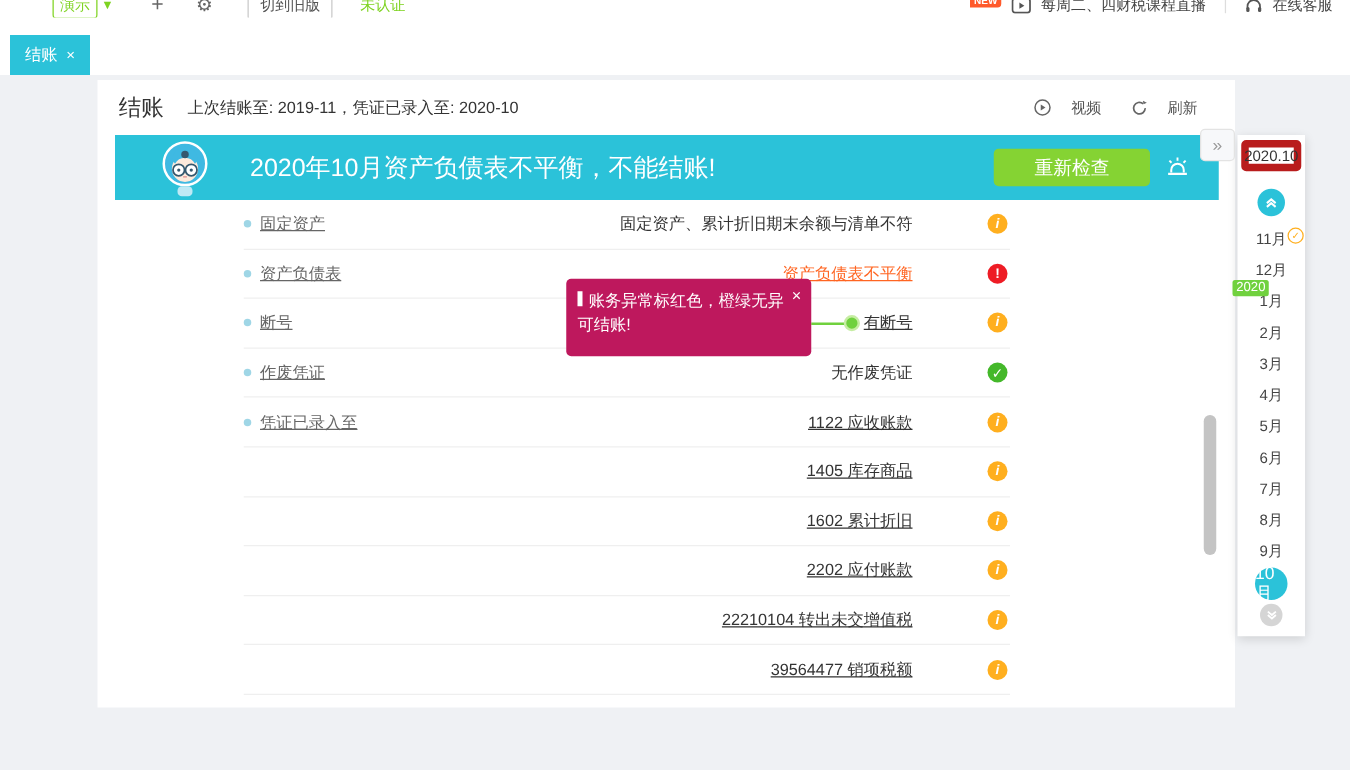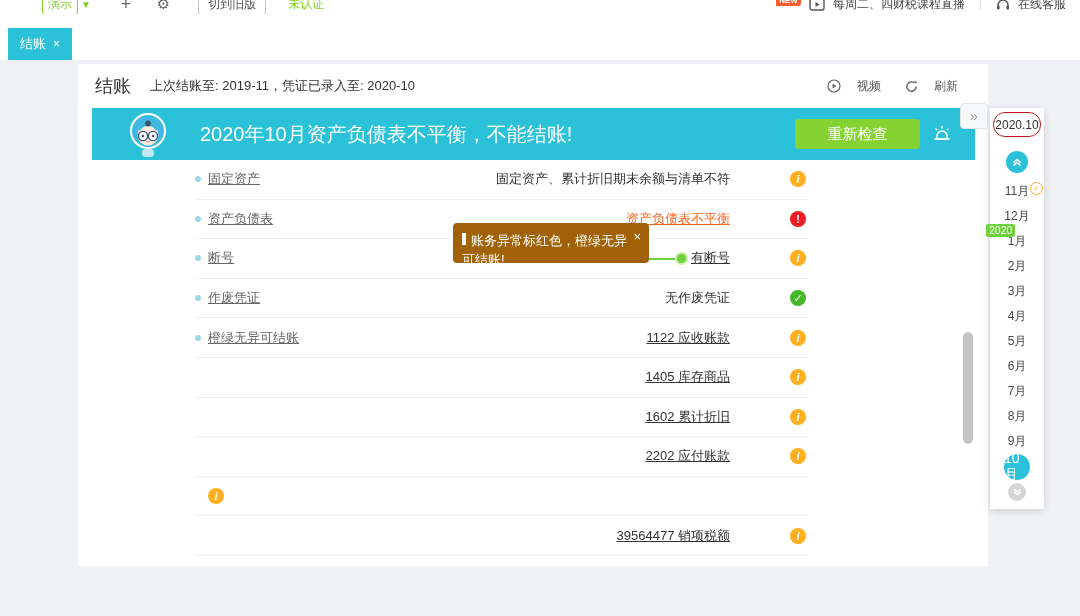--- a/index.html
+++ b/index.html
@@ -48,35 +48,35 @@
   .row-label { color:#666;text-decoration:underline; }
   .row-value { margin-left:auto; margin-right:60px; color:#333; }
   .row-value.link { text-decoration:underline; cursor:pointer; }
   .row-value.link-orange { color:#ff6522; text-decoration:underline; cursor:pointer; }
   .status-icon { width:16px; height:16px; border-radius:50%; color:#fff; font-size:11px; font-weight:bold; display:flex; align-items:center; justify-content:center; margin-right:2px; flex:0 0 16px; }
   .status-icon.warning { background:#ffaf1f; font-style:italic; }
   .status-icon.error { background:#ee1c25; }
   .status-icon.success { background:#44b82a; }
 
   
-  .tooltip { position:absolute; left:258px; top:-16px; width:196px; height:40px; background:#a16207; border-radius:4px; color:#fff; font-size:13px; line-height:19px; padding:8px 20px 8px 9px; z-index:6; }
+  .tooltip { position:absolute; left:258px; top:-16px; width:196px; height:62px; background:#be185d; border-radius:4px; color:#fff; font-size:13px; line-height:19px; padding:8px 20px 8px 9px; z-index:6; }
   .tt-bar { display:inline-block; width:4px; height:12px; background:#fff; margin-right:5px; }
   .tt-close { position:absolute; top:7px; right:8px; font-size:13px; line-height:1; cursor:pointer; }
   .tt-line { position:absolute; left:454px; top:19px; width:28px; height:2px; background:#70d13e; z-index:5; }
   .tt-dot { position:absolute; left:480px; top:13px; width:13px; height:13px; border-radius:50%; background:#70d13e; border:2px solid #c6eda3; z-index:5; }
 
   
   .scroll-thumb { position:absolute; left:885px; top:268px; width:10px; height:112px; background:#c4c4c4; border-radius:5px; }
 
   
   .collapse-tab { position:absolute; left:960px; top:103px; width:28px; height:26px; background:#f7f8fa; border:1px solid #e3e3e3; border-radius:4px; color:#9a9a9a; font-size:14px; display:flex; align-items:center; justify-content:center; z-index:7; cursor:pointer; }
 
   
   .month-panel { position:absolute; left:990px; top:108px; width:54px; background:#fff; box-shadow:0 2px 8px rgba(0,0,0,.14); padding-bottom:8px; z-index:4; }
-  .period-box { margin:4px 3px 0 3px; height:25px; border:1px solid #b91c1c; border-radius:12px; font-size:12px; color:#333; display:flex; align-items:center; justify-content:center; cursor:pointer; background:#fff; }
+  .period-box { margin:4px 3px 0 3px; height:25px; border:6px solid #b91c1c; border-radius:4px; font-size:12px; color:#333; display:flex; align-items:center; justify-content:center; cursor:pointer; background:#fff; }
   .nav-circle { width:22px; height:22px; border-radius:50%; margin:14px auto 6px auto; display:flex; align-items:center; justify-content:center; cursor:pointer; }
   .nav-up { background:#2bc2d9; }
   .nav-down { background:#d5d5d5; width:18px; height:18px; margin:4px auto 0 auto; }
   .month-list { display:flex; flex-direction:column; }
   .month-item { position:relative; height:25px; display:flex; align-items:center; justify-content:center; font-size:12px; color:#444; cursor:pointer; }
   .month-item .sel { width:26px; height:26px; border-radius:50%; background:#2bc2d9; color:#fff; display:flex; align-items:center; justify-content:center; font-size:14px; }
   .check-badge { position:absolute; right:1px; top:3px; width:13px; height:13px; border:1px solid #ffaf1f; border-radius:50%; color:#ffaf1f; font-size:8px; display:flex; align-items:center; justify-content:center; background:#fff; }
   .year-badge { position:absolute; left:-4px; top:-5px; background:#70d13e; color:#fff; font-size:10.5px; line-height:13px; padding:0 3px; border-radius:2px; z-index:2; }
 </style>
 </head>
@@ -196,21 +196,21 @@
 
     <div class="row">
       <span class="bullet"></span>
       <span class="row-label">作废凭证</span>
       <span class="row-value">无作废凭证</span>
       <span class="status-icon success">✓</span>
     </div>
 
     <div class="row">
       <span class="bullet"></span>
-      <span class="row-label">橙绿无异可结账</span>
+      <span class="row-label">凭证已录入至</span>
       <span class="row-value link">1122 应收账款</span>
       <span class="status-icon warning">i</span>
     </div>
 
     <div class="row">
       <span class="bullet hidden"></span>
       <span class="row-label"></span>
       <span class="row-value link">1405 库存商品</span>
       <span class="status-icon warning">i</span>
     </div>
@@ -225,20 +225,21 @@
     <div class="row">
       <span class="bullet hidden"></span>
       <span class="row-label"></span>
       <span class="row-value link">2202 应付账款</span>
       <span class="status-icon warning">i</span>
     </div>
 
     <div class="row">
       <span class="bullet hidden"></span>
       <span class="row-label"></span>
+      <span class="row-value link">22210104 转出未交增值税</span>
       <span class="status-icon warning">i</span>
     </div>
 
     <div class="row">
       <span class="bullet hidden"></span>
       <span class="row-label"></span>
       <span class="row-value link">39564477 销项税额</span>
       <span class="status-icon warning">i</span>
     </div>
 

